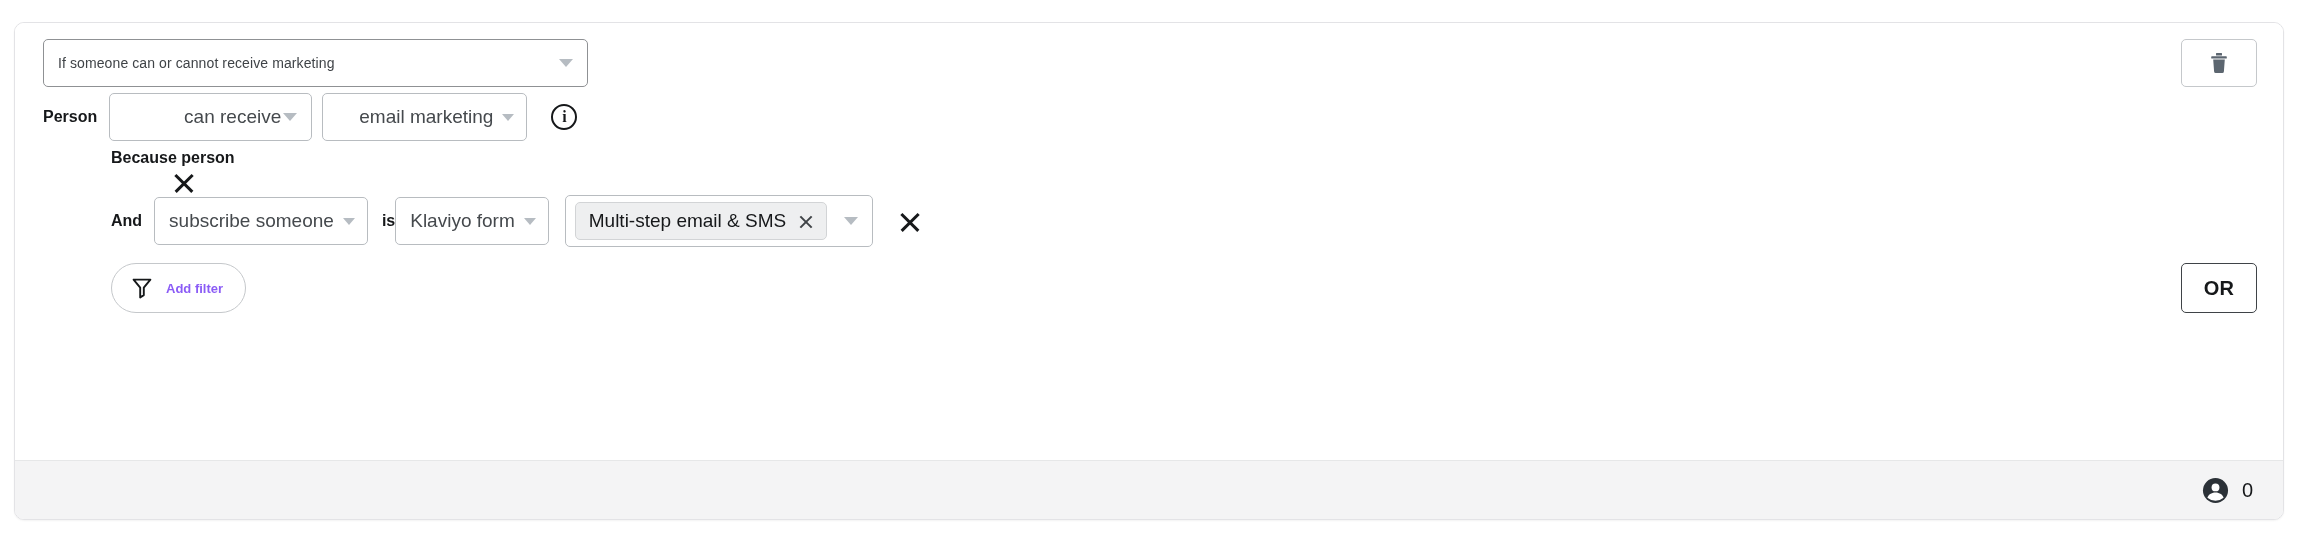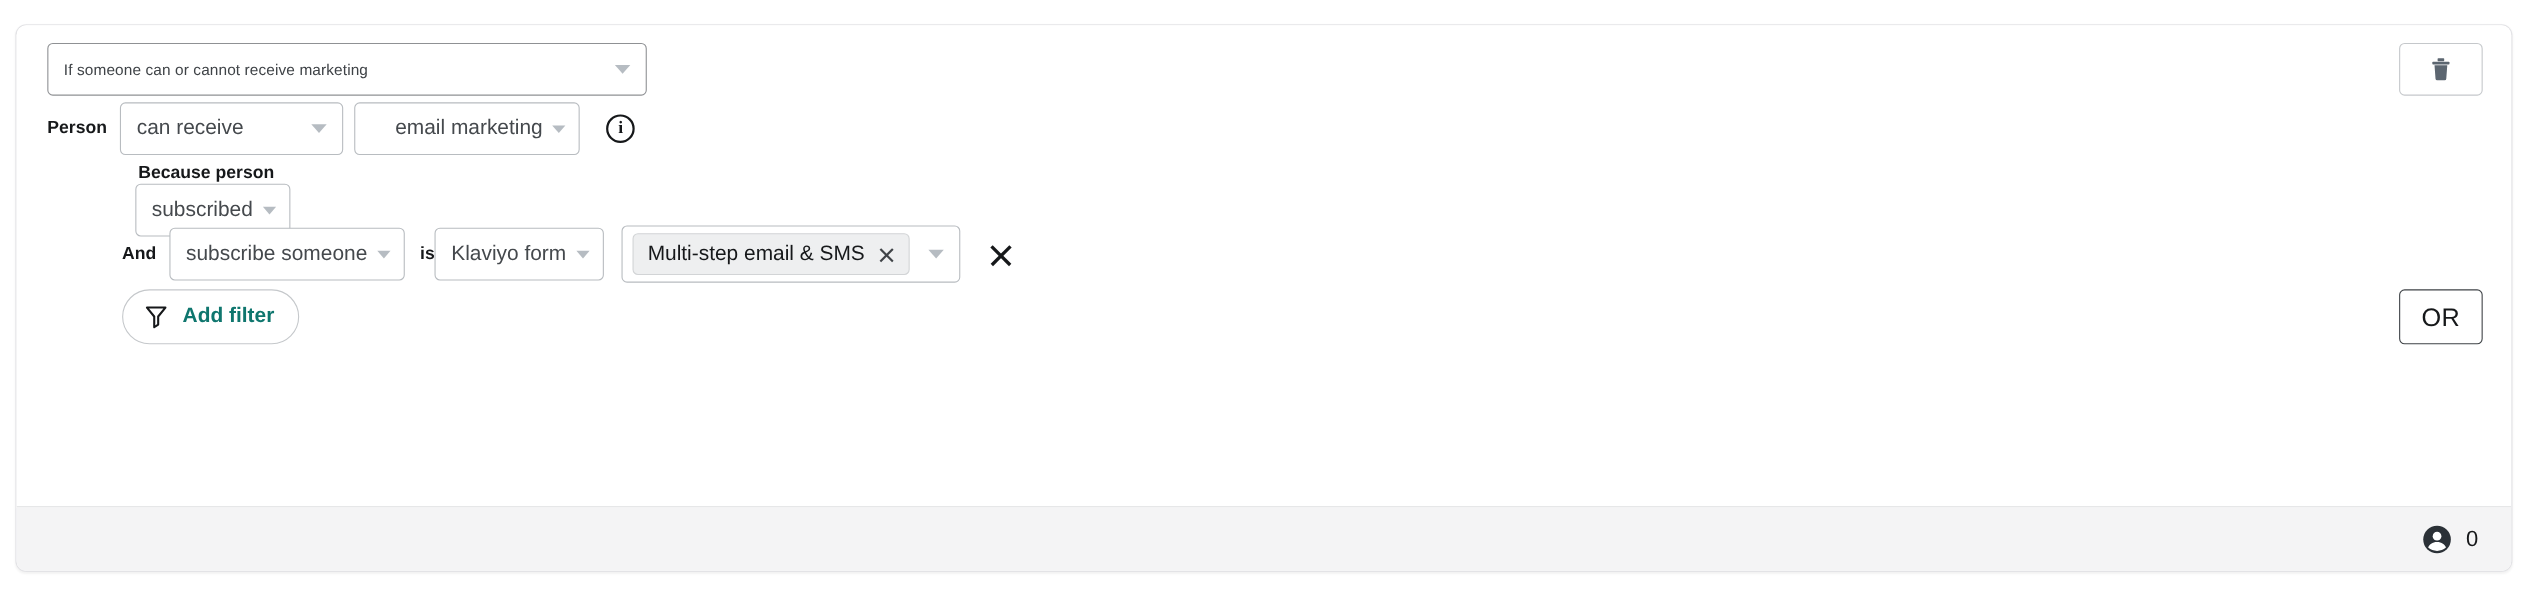--- a/index.html
+++ b/index.html
@@ -47,21 +47,21 @@
   
   .row {
     position: absolute;
     display: flex;
     align-items: center;
   }
 
   .row-condition { left: 28px;  top: 16px; }
   .row-person    { left: 28px;  top: 70px; }
   .row-because   { left: 96px;  top: 126px; flex-direction: column; }
-  .row-and       { left: 96px;  top: 182px; }
+  .row-and       { left: 96px;  top: 172px; }
   .row-addfilter { left: 96px;  top: 240px; }
 
   
   .select-wide {
     position: relative;
     width: 545px;
     height: 48px;
     border: 1px solid #8f9194;
     border-radius: 5px;
     background: #ffffff;
@@ -113,20 +113,21 @@
   .sbox .sb-text {
     font-size: 19px;
     color: #45494d;
     white-space: nowrap;
   }
 
   
   .sbox-fixed {
     width: 203px;
     padding: 0 30px 0 14px;
+    justify-content: flex-end;
   }
 
   
   .sbox-hug {
     padding: 0 12px 0 14px;
     gap: 9px;
   }
 
   .caret-sm {
     width: 0;
@@ -233,23 +234,23 @@
     gap: 13px;
     height: 50px;
     padding: 0 22px 0 19px;
     border: 1px solid #c5c8cb;
     border-radius: 25px;
     background: #ffffff;
     box-sizing: border-box;
     cursor: pointer;
   }
   .btn-addfilter .bf-text {
-    font-size: 19px;
+    font-size: 13px;
     font-weight: 700;
-    color: #0f766e;
+    color: #8b5cf6;
     white-space: nowrap;
     text-align: center;
   }
 
   
   .btn-trash {
     position: absolute;
     right: 26px;
     top: 16px;
     width: 76px;
@@ -272,22 +273,22 @@
     border: 1px solid #3f4347;
     border-radius: 5px;
     background: #ffffff;
     box-sizing: border-box;
     display: flex;
     align-items: center;
     justify-content: center;
     cursor: pointer;
   }
   .btn-or .or-text {
-    font-size: 23px;
-    font-weight: 400;
+    font-size: 20px;
+    font-weight: 700;
     color: #16181a;
     letter-spacing: 0.3px;
   }
 
   
   .card-footer {
     position: absolute;
     left: 0;
     right: 0;
     bottom: 0;
@@ -348,24 +349,20 @@
         </div>
 
         <div class="info-icon" style="margin-left:24px;">
           <span>i</span>
         </div>
       </div>
 
       <div class="row row-because">
         <span class="lbl">Because person</span>
 
-        <div class="sbox sbox-hug" style="margin-left:12px;">
-          <span class="sb-text">subscribed</span>
-          <span class="caret-sm"></span>
-        </div>
 
         <div class="x-remove" style="margin-left:22px;"></div>
       </div>
 
       <div class="row row-and">
         <span class="lbl">And</span>
 
         <div class="sbox sbox-hug" style="margin-left:12px;">
           <span class="sb-text">subscribe someone</span>
           <span class="caret-sm"></span>

